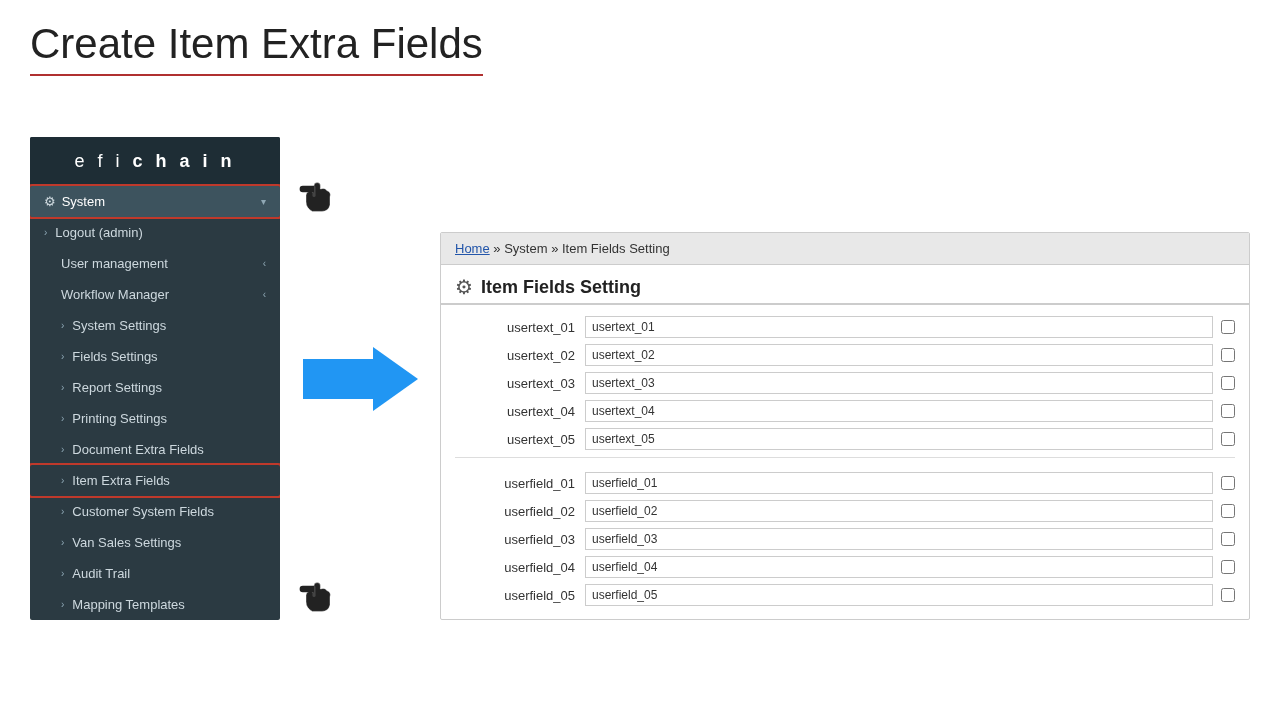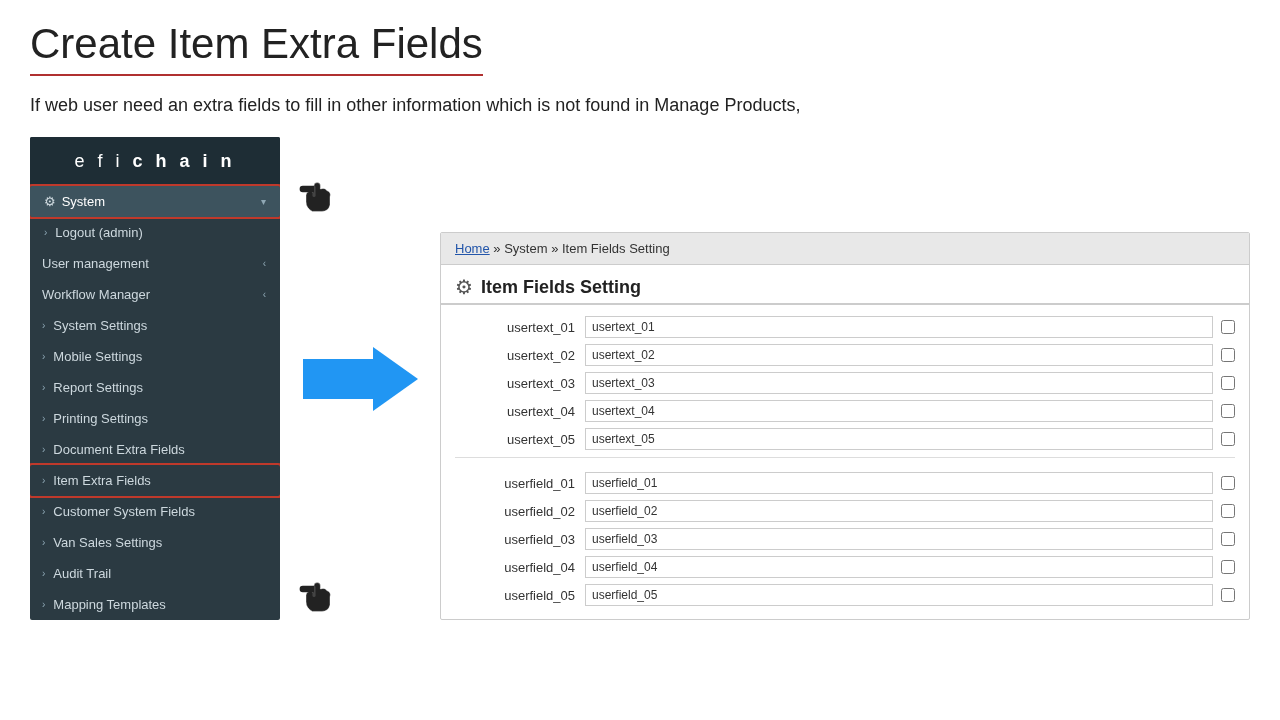--- a/index.html
+++ b/index.html
@@ -95,21 +95,21 @@
     .system-item .sidebar-item-label {
       color: #fff;
     }
 
     .highlighted-item {
       outline: 2px solid #c0392b;
       border-radius: 2px;
     }
 
     .sub-item {
-      padding-left: 12px;
+      padding-left: 31px;
     }
 
     .arrow-section {
       display: flex;
       align-items: center;
       justify-content: center;
       width: 120px;
       margin: 0 20px;
       align-self: center;
     }
@@ -231,21 +231,21 @@
     }
   </style>
 </head>
 <body>
 
 
 
 <h1 class="page-title">Create Item Extra Fields</h1>
 
 <p class="description">
-  <span>If web user need an extra fields to fill in other information  which is not found in Manage Products,</span><br>
+  <br>
 </p>
 
 <div class="main-content">
 
   <div style="position:relative; display:inline-block;">
     <div class="sidebar">
 
       <div class="sidebar-logo">
         <span style="font-weight:300;">e f i </span><span style="font-weight:700;">c h a i n</span>
       </div>
@@ -271,21 +271,21 @@
         <span class="arrow-right">‹</span>
       </div>
 
       <div class="sidebar-item sub-item">
         <span class="chevron">›</span>
         <span class="sidebar-item-label">System Settings</span>
       </div>
 
       <div class="sidebar-item sub-item">
         <span class="chevron">›</span>
-        <span class="sidebar-item-label">Mobile Settings</span>
+        <span class="sidebar-item-label">Fields Settings</span>
       </div>
 
       <div class="sidebar-item sub-item">
         <span class="chevron">›</span>
         <span class="sidebar-item-label">Report Settings</span>
       </div>
 
       <div class="sidebar-item sub-item">
         <span class="chevron">›</span>
         <span class="sidebar-item-label">Printing Settings</span>

